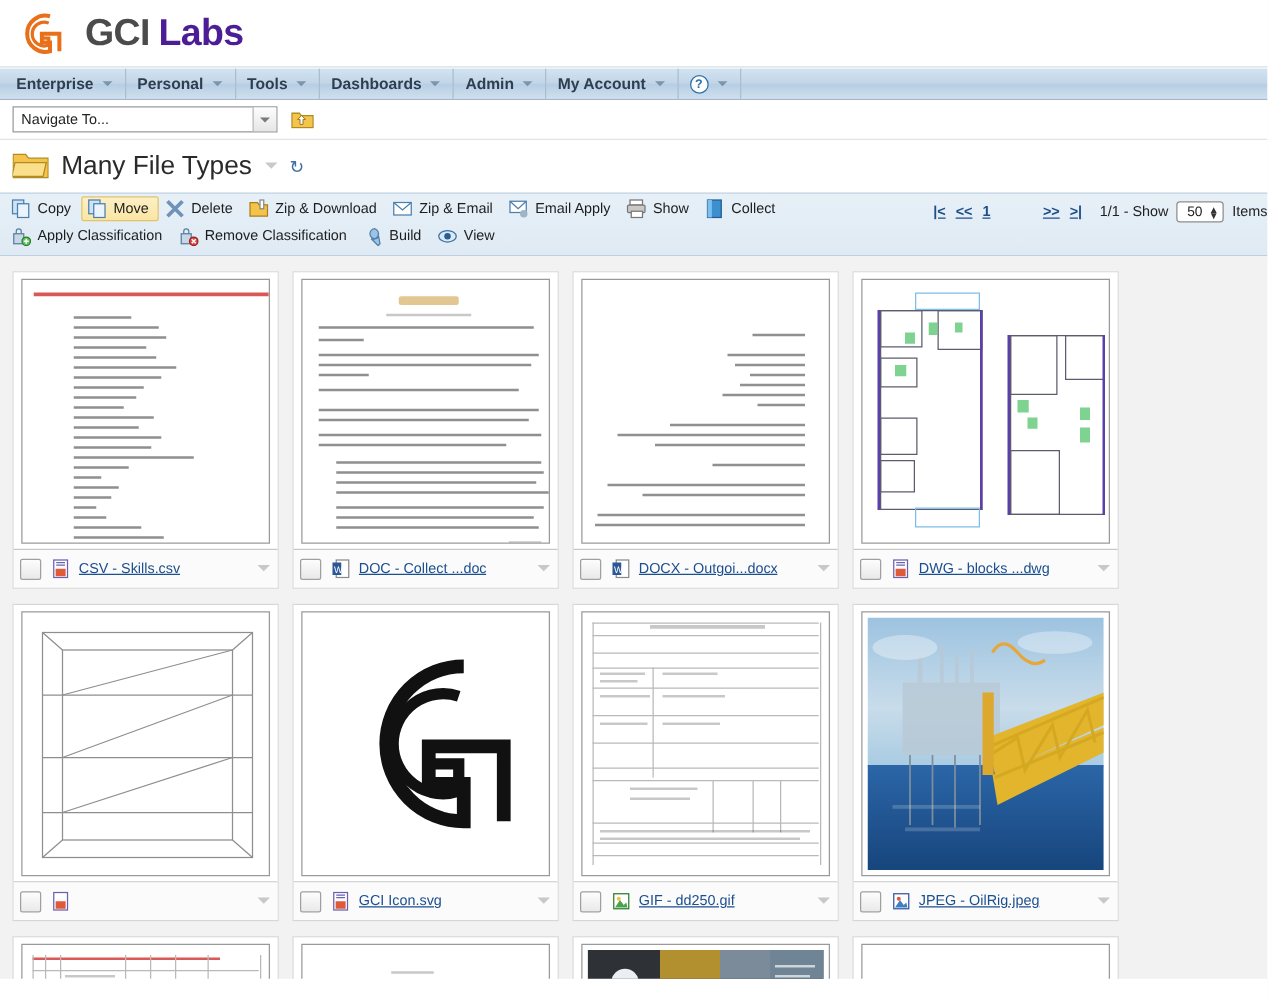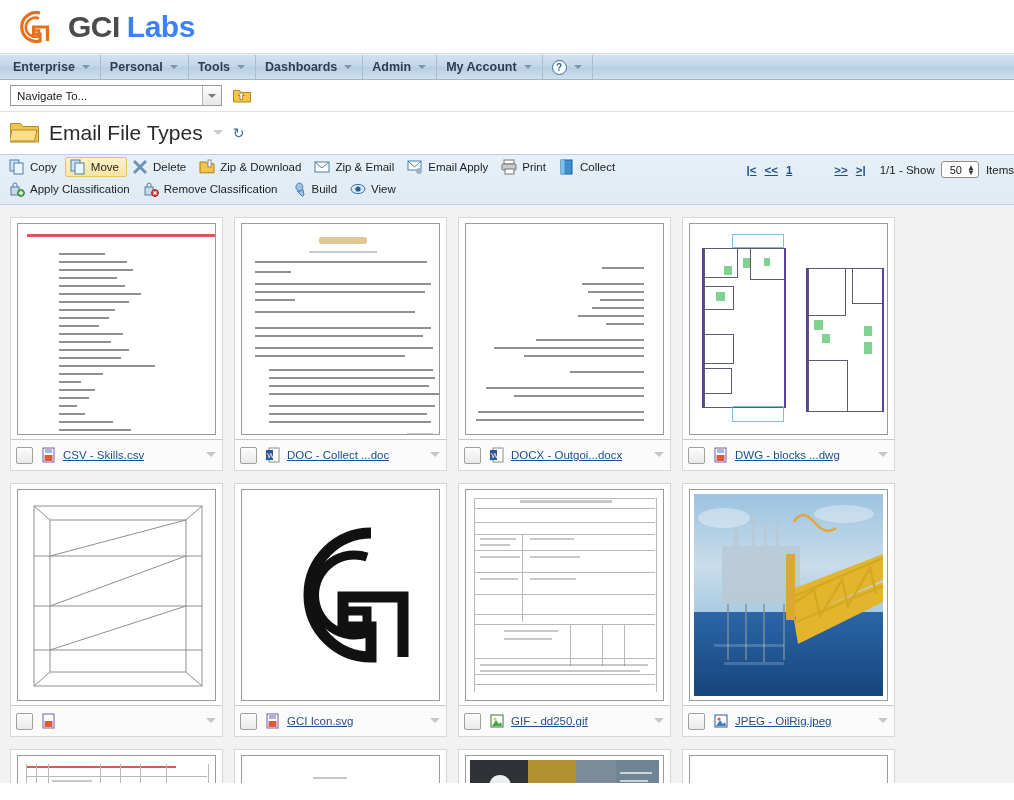--- a/index.html
+++ b/index.html
@@ -27,21 +27,21 @@
     position: relative;
   }
   .brand-text {
     font-size: 30px;
     font-weight: bold;
     letter-spacing: -0.5px;
     margin-left: 12px;
     white-space: nowrap;
   }
   .brand-gci { color: #4b4b4b; }
-  .brand-labs { color: #3b82f6; margin-left: 7px; }
+  .brand-labs { color: #4c1d95; margin-left: 7px; }
 
   
   .menu-bar {
     height: 26px;
     background: linear-gradient(to bottom, #d2e2f0 0%, #c2d6e8 48%, #b6cee3 52%, #cfe0ee 100%);
     border-top: 1px solid #e8f1f8;
     border-bottom: 1px solid #9fb6cc;
     display: flex;
     align-items: stretch;
     padding-left: 4px;
@@ -411,21 +411,21 @@
   </div>
 </div>
 
 <div class="page-title-row">
   <div class="folder-big">
     <svg width="29" height="24" viewBox="0 0 29 24">
       <path d="M0.5 2.5 h10 l2.4 3 h15.6 v15.5 h-28 z" fill="#f3c34a" stroke="#b28c22" stroke-width="1"></path>
       <path d="M2 9 h25 l-2.5 11 h-25 z" fill="#fbe08c" stroke="#b28c22" stroke-width="1"></path>
     </svg>
   </div>
-  <div class="page-title">Email File Types</div>
+  <div class="page-title">Many File Types</div>
   <div class="title-caret"></div>
   <div class="refresh-icon">↻</div>
 </div>
 
 <div class="toolbar">
 
   <div class="tb-row">
     <div class="tb-btn">
       <span class="tb-ico">
         <svg width="16" height="16" viewBox="0 0 16 16">
@@ -481,21 +481,21 @@
       <span>Email Apply</span>
     </div>
     <div class="tb-btn">
       <span class="tb-ico">
         <svg width="16" height="16" viewBox="0 0 16 16">
           <rect x="3" y="1" width="10" height="4" fill="#fff" stroke="#777"></rect>
           <rect x="1" y="5" width="14" height="6" rx="1" fill="#c9c9c9" stroke="#777"></rect>
           <rect x="4" y="10" width="9" height="5" fill="#fff" stroke="#777"></rect>
         </svg>
       </span>
-      <span>Print</span>
+      <span>Show</span>
     </div>
     <div class="tb-btn">
       <span class="tb-ico">
         <svg width="16" height="16" viewBox="0 0 16 16">
           <rect x="2" y="1" width="11" height="14" fill="#3d8fd0" stroke="#1f5d93"></rect>
           <rect x="2" y="1" width="3.5" height="14" fill="#7cc0ef"></rect>
         </svg>
       </span>
       <span>Collect</span>
     </div>

